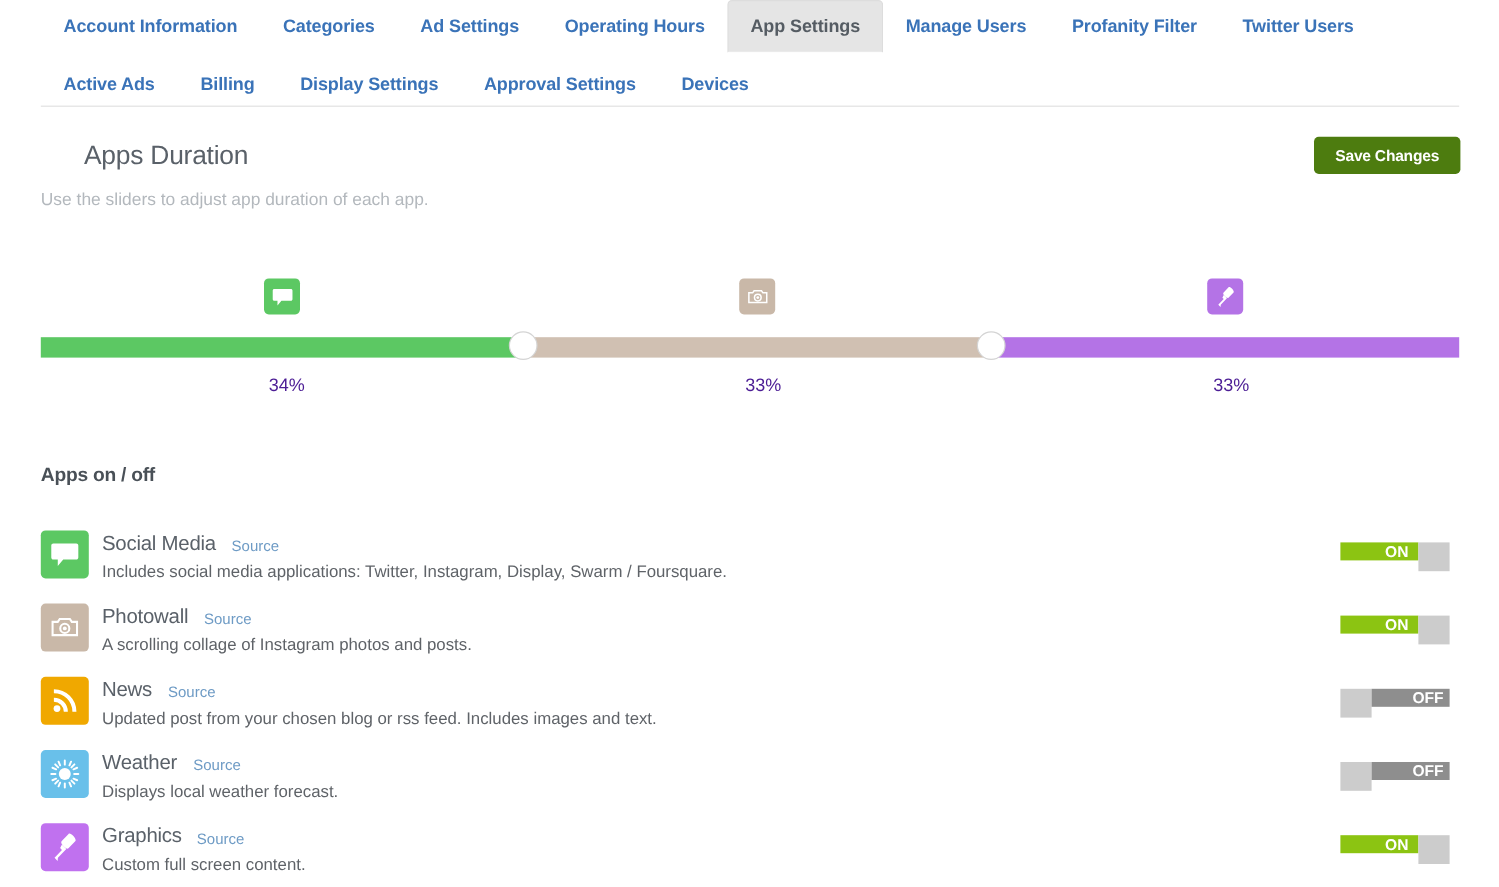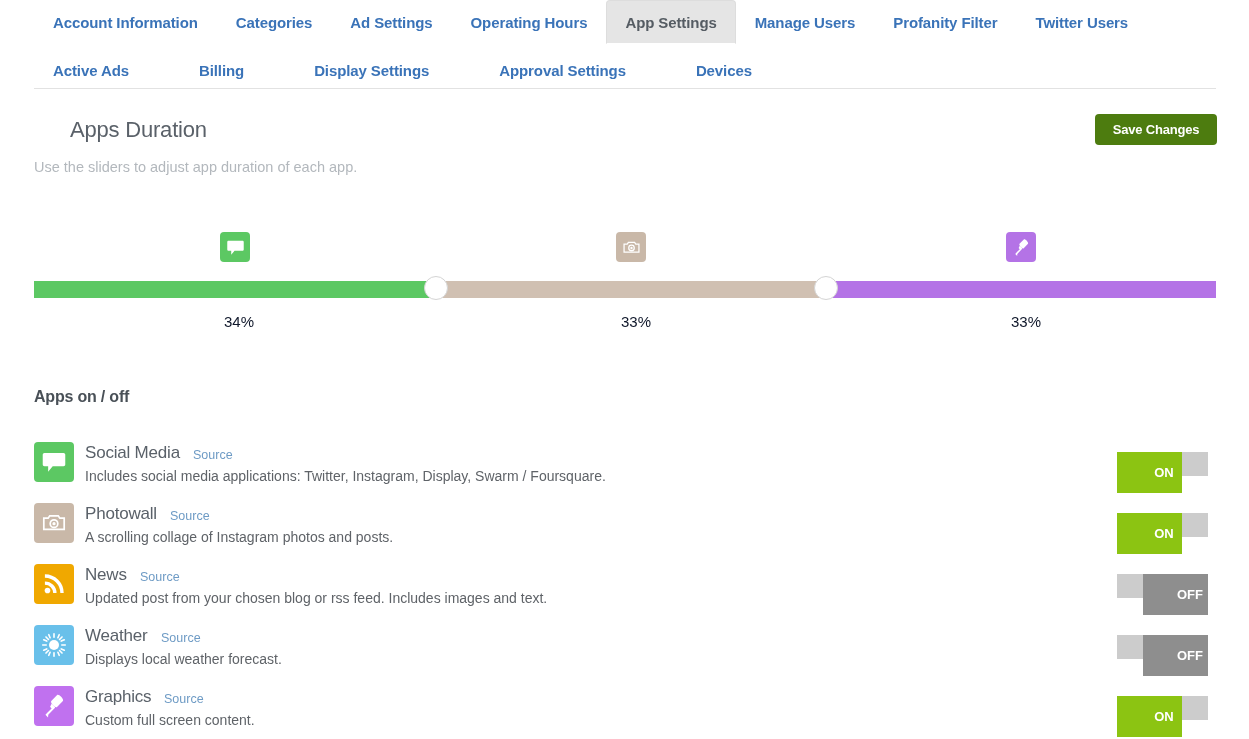--- a/index.html
+++ b/index.html
@@ -14,21 +14,21 @@
   
   .tabbar {
     position: absolute; left: 0; top: 0;
     width: 1249px; height: 89px;
   }
   .tabrow {
     position: absolute; left: 34px;
     display: flex; align-items: flex-start;
   }
   .tabrow.row1 { top: 0px; height: 44px; }
-  .tabrow.row2 { top: 49px; height: 42px; gap: 32px; }
+  .tabrow.row2 { top: 49px; height: 42px; }
   .tab {
     font-size: 15px;
     font-weight: bold;
     color: #3a73b8;
     letter-spacing: -0.1px;
     white-space: nowrap;
     cursor: pointer;
     padding: 0 18px;
     line-height: 44px;
     height: 44px;
@@ -91,21 +91,21 @@
     position: absolute; top: 276px;
     width: 24px; height: 24px;
     background: #ffffff;
     border: 1px solid #d4d4d4;
     border-radius: 50%;
     cursor: pointer;
     z-index: 4;
   }
   .seg-pct {
     position: absolute; top: 313px;
-    font-size: 15px; color: #0f172a; font-weight: normal;
+    font-size: 15px; color: #4c1d95; font-weight: normal;
     transform: translateX(-50%);
     text-align: center;
   }
 
   
   .section-title {
     position: absolute; left: 34px; top: 388px;
     font-size: 16px; color: #495057; font-weight: bold;
     letter-spacing: -0.2px;
   }
@@ -132,21 +132,21 @@
     font-size: 14px; color: #5f6368; white-space: nowrap;
   }
   .toggle {
     position: absolute; left: 1117px; top: 12px;
     width: 91px; height: 24px;
     display: flex; cursor: pointer;
     font-size: 13px; font-weight: bold; color: #ffffff;
   }
   .toggle .body {
     display: flex; align-items: center; justify-content: center;
-    height: 41px;
+    height: 15px;
     padding-left: 29px;
   }
   .toggle .knob { height: 24px; background: #cccccc; }
   .toggle.on .body { background: #8cc412; width: 65px; }
   .toggle.on .knob { width: 26px; }
   .toggle.off .knob { width: 26px; }
   .toggle.off .body { background: #8e8e8e; width: 65px; }
 </style>
 </head>
 <body>

